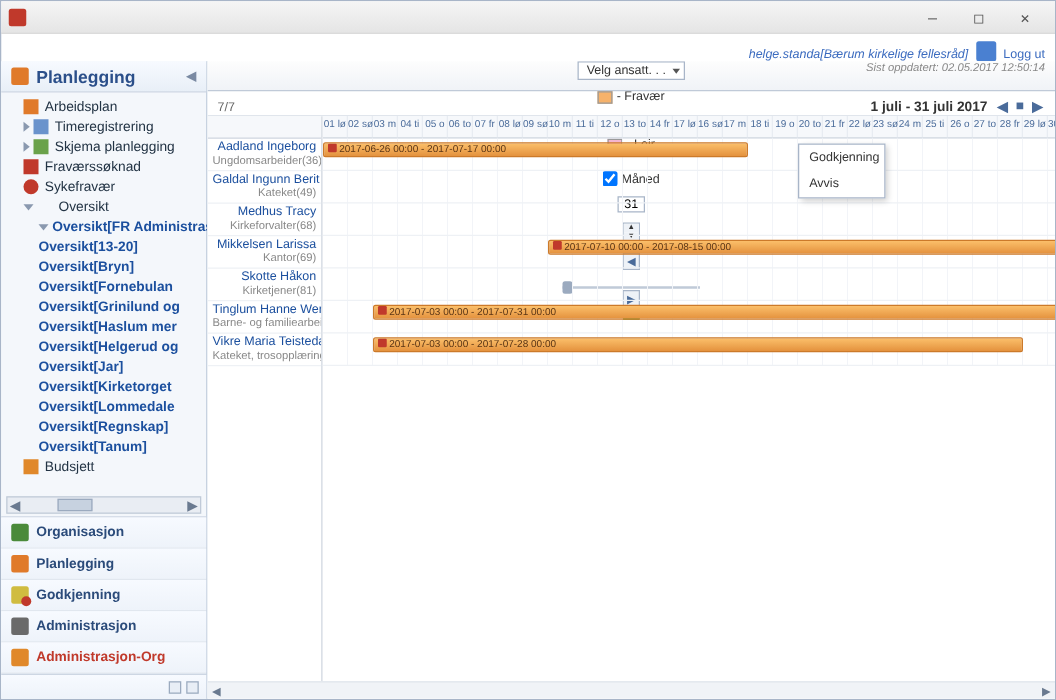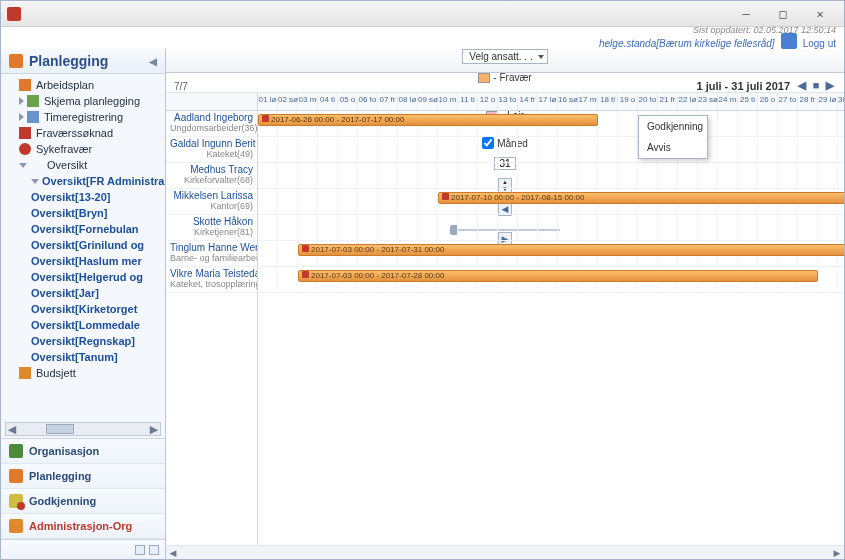--- a/index.html
+++ b/index.html
@@ -115,45 +115,45 @@
       <div class="win-btn">—</div>
       <div class="win-btn">□</div>
       <div class="win-btn">✕</div>
     </div>
   </div>
 
   <div class="header-strip">
     <a class="italic">helge.standa[Bærum kirkelige fellesråd]</a>
     <span class="logout-ico"></span>
     <a>Logg ut</a>
-    <span style="position:absolute; right:8px; top:24px; font-size:9px; color:#888;" class="italic">Sist oppdatert: 02.05.2017 12:50:14</span>
+    <span style="position:absolute; right:8px; top:48px; font-size:9px; color:#888;" class="italic">Sist oppdatert: 02.05.2017 12:50:14</span>
   </div>
 
   <div class="main">
 
     <div class="sidebar">
       <div class="sb-title">
         <span class="sb-title-ico"></span>
         <span>Planlegging</span>
         <span class="sb-collapse">◀</span>
       </div>
       <div class="sb-tree" id="sbtree">
           <div class="sb-item lvl1">
             <span class="ico cal"></span>
             <span>Arbeidsplan</span>
           </div>
           <div class="sb-item lvl1">
             <span class="tri right"></span>
+            <span class="ico clock"></span>
+            <span>Timeregistrering</span>
+          </div>
+          <div class="sb-item lvl1">
+            <span class="tri right"></span>
             <span class="ico doc"></span>
             <span>Skjema planlegging</span>
-          </div>
-          <div class="sb-item lvl1">
-            <span class="tri right"></span>
-            <span class="ico clock"></span>
-            <span>Timeregistrering</span>
           </div>
           <div class="sb-item lvl1">
             <span class="ico red"></span>
             <span>Fraværssøknad</span>
           </div>
           <div class="sb-item lvl1">
             <span class="ico heart"></span>
             <span>Sykefravær</span>
           </div>
           <div class="sb-item lvl1">
@@ -213,20 +213,24 @@
             <span class="nico org"></span>
             <span>Organisasjon</span>
           </div>
           <div class="sb-nav-item">
             <span class="nico plan"></span>
             <span>Planlegging</span>
           </div>
           <div class="sb-nav-item">
             <span class="nico god"></span>
             <span>Godkjenning</span>
+          </div>
+          <div class="sb-nav-item">
+            <span class="nico admin"></span>
+            <span>Administrasjon</span>
           </div>
           <div class="sb-nav-item orange">
             <span class="nico adminorg"></span>
             <span>Administrasjon-Org</span>
           </div>
         </div>
       <div class="sb-footer">
         <span class="sq"></span>
         <span class="sq"></span>
       </div>

